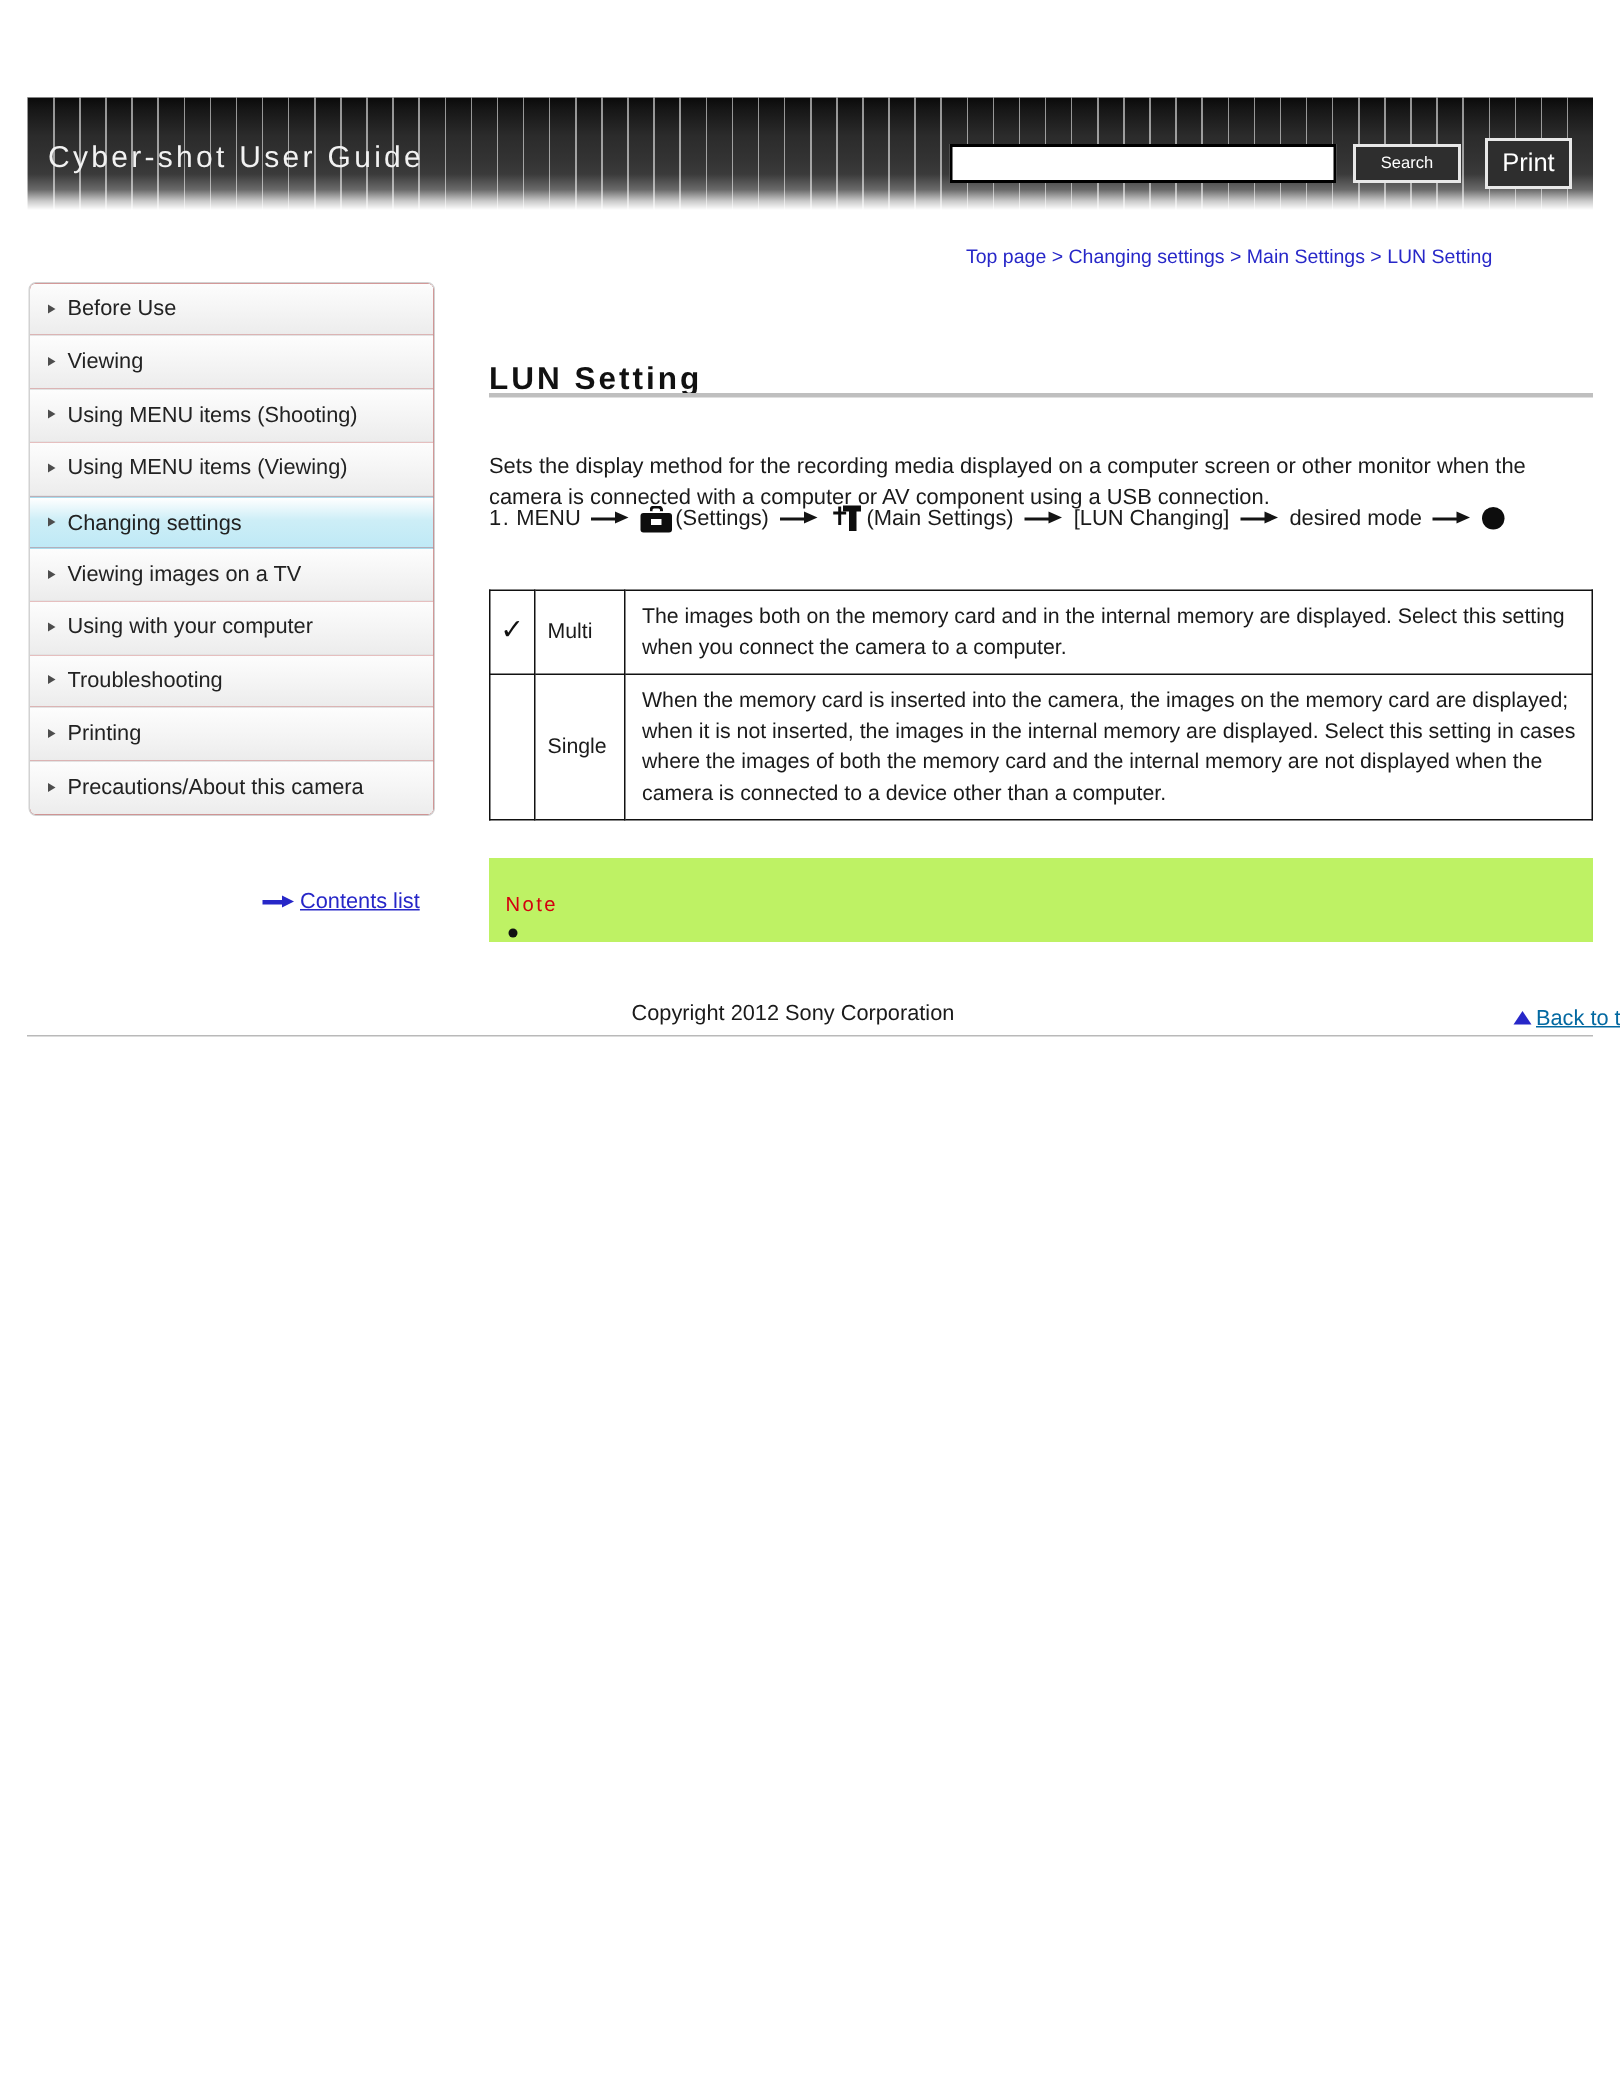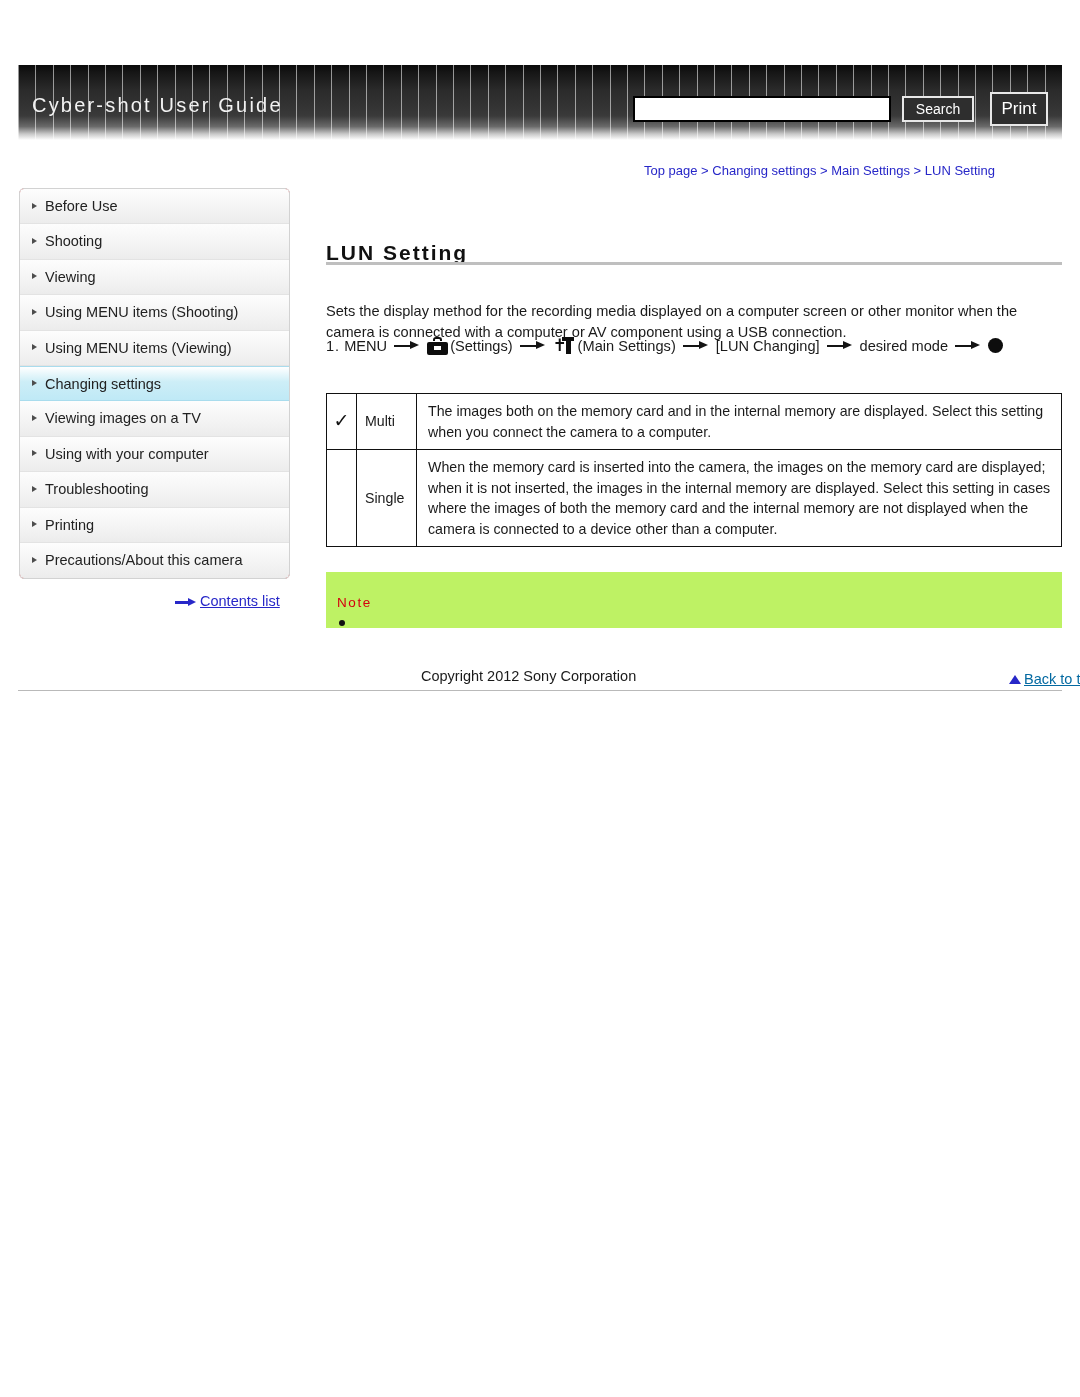--- a/index.html
+++ b/index.html
@@ -62,21 +62,21 @@
     box-sizing: border-box;
     text-align: center;
     font-family: "Liberation Sans", sans-serif;
     padding: 0;
   }
   #search-button {
     left: 902px;
     top: 96px;
     width: 72px;
     height: 26px;
-    font-size: 14px;
+    font-size: 11px;
     line-height: 22px;
   }
   #print-button {
     left: 990px;
     top: 92px;
     width: 58px;
     height: 34px;
     font-size: 17px;
     line-height: 30px;
   }
@@ -396,24 +396,20 @@
 <input id="search-input" type="text" placeholder="" style="">
 
 <button id="search-button" class="hdr-btn">Search</button>
 
 <button id="print-button" class="hdr-btn">Print</button>
 
 <nav id="sidebar">
   <div class="side-item">
     <span class="side-arrow"></span>
     <span>Before Use</span>
-  </div>
-  <div class="side-item">
-    <span class="side-arrow"></span>
-    <span>Shooting</span>
   </div>
   <div class="side-item">
     <span class="side-arrow"></span>
     <span>Viewing</span>
   </div>
   <div class="side-item">
     <span class="side-arrow"></span>
     <span>Using MENU items (Shooting)</span>
   </div>
   <div class="side-item">

